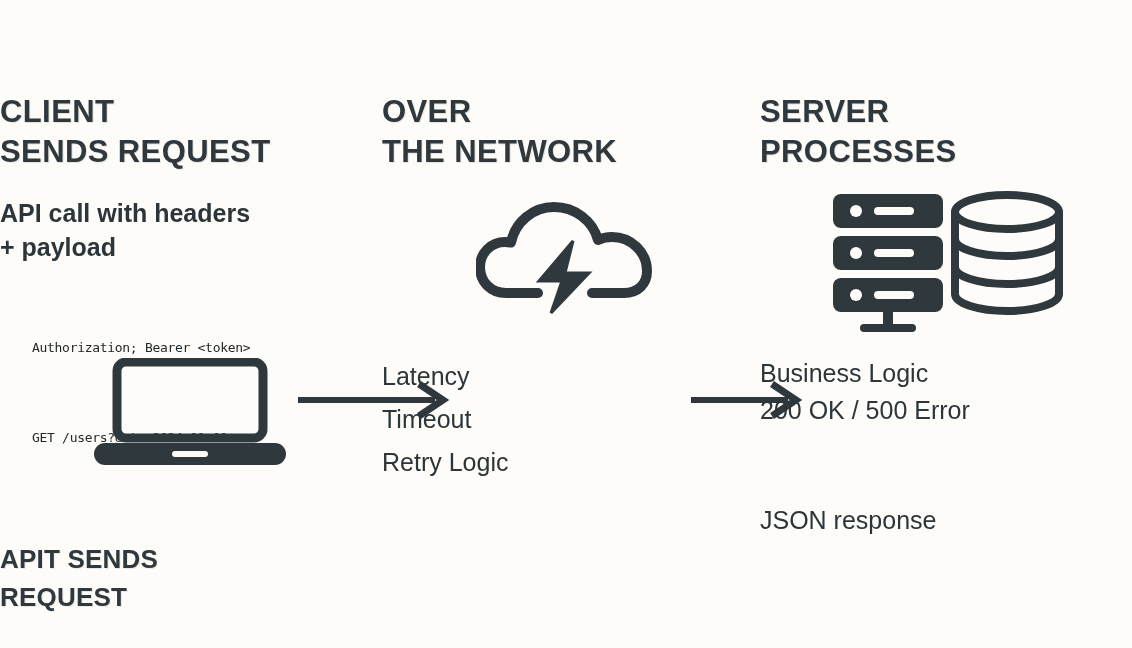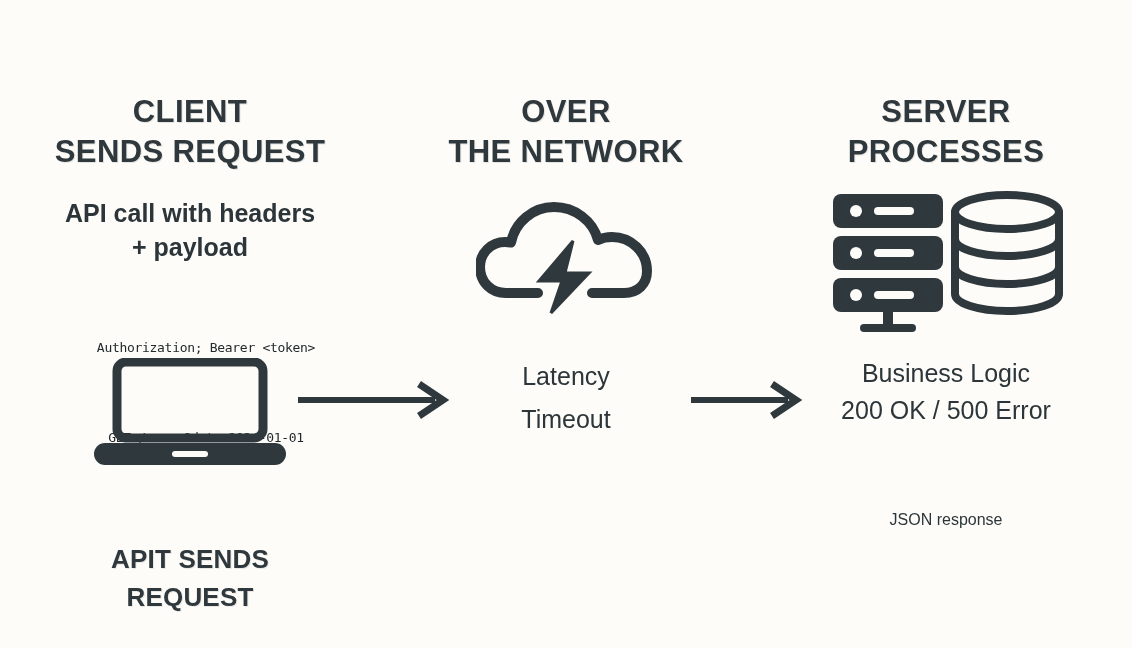--- a/index.html
+++ b/index.html
@@ -20,21 +20,21 @@
     width: 1132px;
     height: 648px;
     background: #fdfcf8;
   }
 
   
   .column {
     position: absolute;
     top: 0;
     height: 512px;
-    text-align: center;
+    text-align: left;
   }
   .col-client  { left: 0px;   width: 380px; }
   .col-network { left: 382px; width: 368px; }
   .col-server  { left: 760px; width: 372px; }
 
   .col-head {
     position: absolute;
     left: 0;
     right: 0;
     font-weight: bold;
@@ -83,21 +83,21 @@
     text-transform: uppercase;
     color: #2f383d;
     text-shadow: 1px 1px 0 rgba(120,120,120,0.15);
     margin-top: 40px;
   }
 
   .subcaption {
     position: absolute;
     left: 0;
     right: 0;
-    font-size: 16px;
+    font-size: 25px;
     line-height: 34px;
     color: #2c3539;
   }
 
   
   .icon-wrap {
     position: absolute;
     display: flex;
     align-items: center;
     justify-content: center;
@@ -176,20 +176,21 @@
                  C39 25 57 10 78 10 C99 10 117 24 122 43
                  C126 41 131 40 136 40 C155 40 171 55 171 74 C171 87 162 96 148 96 H116" fill="none" stroke="#2f383d" stroke-width="10" stroke-linecap="round" stroke-linejoin="round"></path>
 
         <path class="ln" d="M97 44 L63 84 L86 84 L75 116 L113 76 L89 76 Z" fill="#2f383d" stroke="#2f383d" stroke-width="3" stroke-linejoin="miter"></path>
       </svg>
     </div>
 
     <div class="body-text" style="top:355px; line-height:43px;">
       <div>Latency</div>
       <div>Timeout</div>
+      <div>Retry Logic</div>
     </div>
   </div>
 
   <div class="arrow arrow-2">
     <svg width="115" height="40" viewBox="0 0 115 40" aria-hidden="true">
       <line class="ln" x1="3" y1="20" x2="100" y2="20" stroke="#2f383d" stroke-width="6" stroke-linecap="butt"></line>
       <polyline class="ln" points="84,4 108,20 84,36" fill="none" stroke="#2f383d" stroke-width="7" stroke-linejoin="miter" stroke-linecap="butt"></polyline>
     </svg>
   </div>
 

